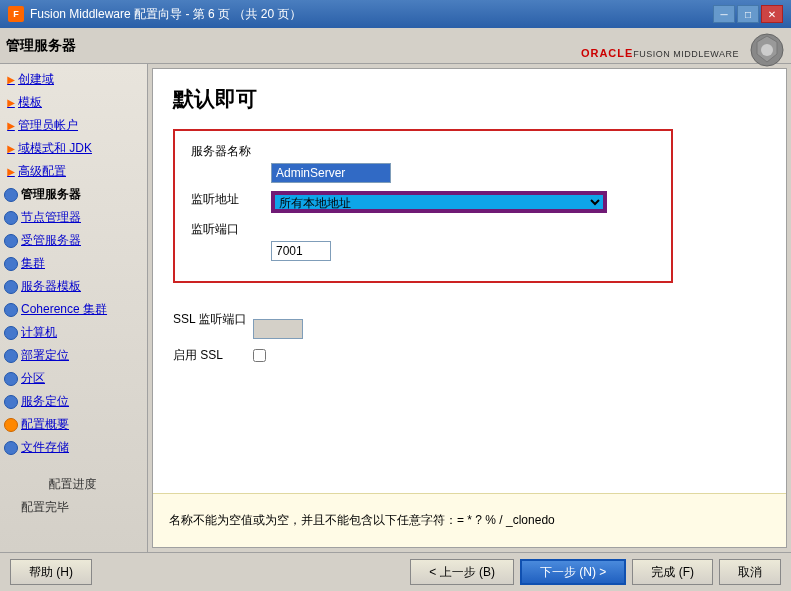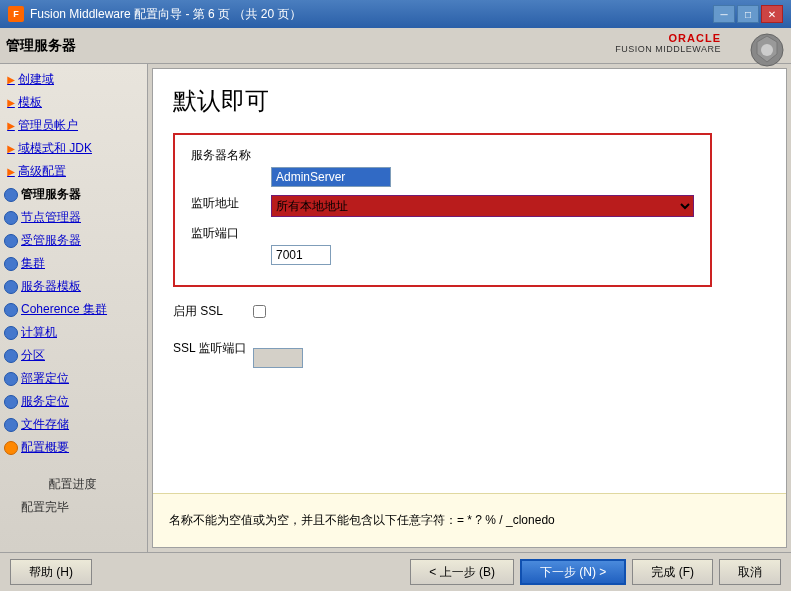--- a/index.html
+++ b/index.html
@@ -79,23 +79,22 @@
     .window-header-title {
       font-size: 14px;
       font-weight: bold;
       color: #000;
       flex: 1;
       display: flex;
       align-items: center;
     }
     .oracle-logo {
       display: flex;
-      flex-direction: column;
       align-items: flex-end;
-      margin-right: 22px;
+      margin-right: 4px;
     }
     .oracle-text {
       font-size: 11px;
       font-weight: bold;
       color: #cc0000;
       letter-spacing: 1px;
     }
     .oracle-sub {
       font-size: 9px;
       color: #333;
@@ -165,22 +164,22 @@
     .main-panel {
       flex: 1;
       display: flex;
       flex-direction: column;
       background: #fff;
       border: 1px solid #a0a0a0;
       margin: 4px;
       overflow: hidden;
     }
     .panel-title {
-      font-size: 24px;
-      font-weight: normal;
+      font-size: 21px;
+      font-weight: bold;
       color: #000;
       padding: 16px 20px 12px;
     }
     .panel-content {
       padding: 4px 20px;
       flex: 1;
     }
 
     
     .form-section {
@@ -211,24 +210,24 @@
     }
     .form-input.server-name {
       width: 120px;
       background: #316ac5;
       color: #fff;
     }
     .form-input.listen-port {
       width: 60px;
     }
     .form-select {
-      width: 423px;
+      width: 336px;
       height: 22px;
-      border: 1px solid #701a75;
-      background: #b91c1c;
+      border: 4px solid #701a75;
+      background: #0ea5e9;
       font-size: 12px;
       font-family: inherit;
     }
 
     
     .ssl-row {
       display: flex;
       align-items: center;
       margin-bottom: 8px;
       padding-left: 0;
@@ -358,37 +357,37 @@
       <div class="sidebar-item">
         <span class="sidebar-dot dot-blue"></span>
         <span>Coherence 集群</span>
       </div>
       <div class="sidebar-item">
         <span class="sidebar-dot dot-blue"></span>
         <span>计算机</span>
       </div>
       <div class="sidebar-item">
         <span class="sidebar-dot dot-blue"></span>
+        <span>部署定位</span>
+      </div>
+      <div class="sidebar-item">
+        <span class="sidebar-dot dot-blue"></span>
         <span>分区</span>
       </div>
       <div class="sidebar-item">
         <span class="sidebar-dot dot-blue"></span>
-        <span>部署定位</span>
-      </div>
-      <div class="sidebar-item">
-        <span class="sidebar-dot dot-blue"></span>
         <span>服务定位</span>
-      </div>
-      <div class="sidebar-item">
-        <span class="sidebar-dot dot-blue"></span>
-        <span>文件存储</span>
       </div>
       <div class="sidebar-item">
         <span class="sidebar-dot dot-orange"></span>
         <span>配置概要</span>
+      </div>
+      <div class="sidebar-item">
+        <span class="sidebar-dot dot-blue"></span>
+        <span>文件存储</span>
       </div>
       <div class="sidebar-item" style="color:#333;text-decoration:none;cursor:default;flex-direction:column;">
         <span class="sidebar-dot"></span>
         <span>配置进度</span>
       </div>
       <div class="sidebar-item" style="color:#333;text-decoration:none;cursor:default;">
         <span class="sidebar-dot"></span>
         <span>配置完毕</span>
       </div>
     </div>
@@ -413,28 +412,28 @@
           </div>
           
           <div class="form-row">
             <span class="form-label">监听端口</span>
             <input class="form-input listen-port" type="text" value="7001" style="">
           </div>
         </div>
 
         
         <div class="ssl-row">
+          <span class="ssl-label">SSL 监听端口</span>
+          <input class="form-input listen-port" type="text" value="" style="width: 50px; background: rgb(212, 208, 200);">
+        </div>
+
+        
+        <div class="ssl-row">
           <span class="ssl-label">启用 SSL</span>
           <input type="checkbox" class="ssl-checkbox" style="">
-        </div>
-
-        
-        <div class="ssl-row">
-          <span class="ssl-label">SSL 监听端口</span>
-          <input class="form-input listen-port" type="text" value="" style="width: 50px; background: rgb(212, 208, 200);">
         </div>
 
       </div>
 
       <div class="note-bar">
         <span>名称不能为空值或为空，并且不能包含以下任意字符：= * ? % / _clonedo</span>
       </div>
     </div>
 
   </div>

